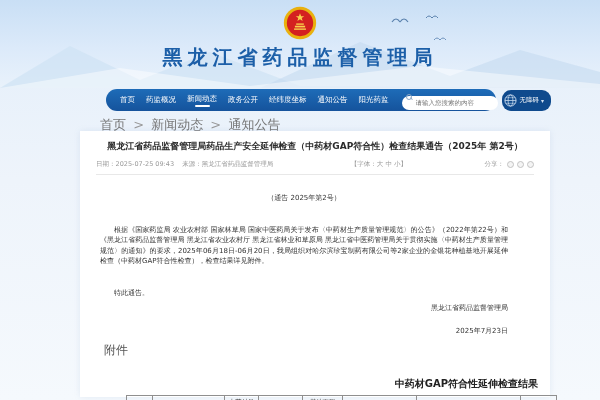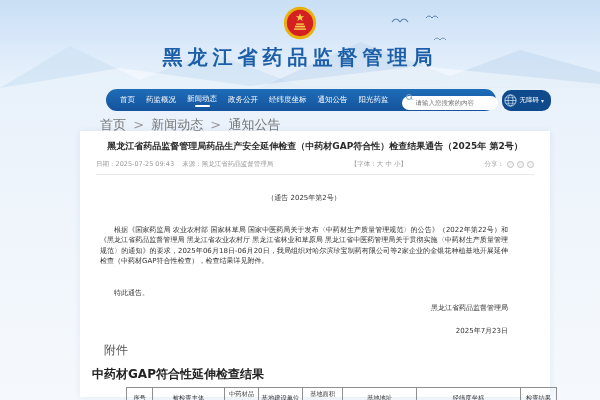--- a/index.html
+++ b/index.html
@@ -58,21 +58,21 @@
     border-radius:50%; margin-left:3px; background:#f4f4f4; cursor:pointer; }
 
   .body-text { margin:7px 30px 0 8px; font-size:7px; color:#333; line-height:10.5px; }
   .doc-no { text-align:center; font-size:7px; color:#333; margin-top:18px; }
   .para { text-indent:2em; margin-top:21px; text-align:justify; }
   .sig { text-align:right; margin-top:5px; }
   .sig-date { text-align:right; margin-top:12px; }
   .attach { margin:6px 0 0 12px; font-size:12px; color:#555; }
 
   
-  .tbl-title { text-align:left; font-size:12px; font-weight:bold; color:#222; margin-top:7px; }
+  .tbl-title { text-align:right; font-size:10px; font-weight:bold; color:#222; margin-top:18px; }
   table.gap { border-collapse:collapse; margin:4px 0 0 34px; width:430px; table-layout:fixed; }
   table.gap th, table.gap td { border:1px solid #8f8f8f; font-size:6.3px; color:#333;
     text-align:center; vertical-align:middle; padding:2px 1px; line-height:8.5px; word-break:break-all; }
   table.gap th { font-weight:normal; }
   td.coords { text-align:left; padding-left:3px; }
 </style>
 </head>
 <body>
 
 <div class="banner">

